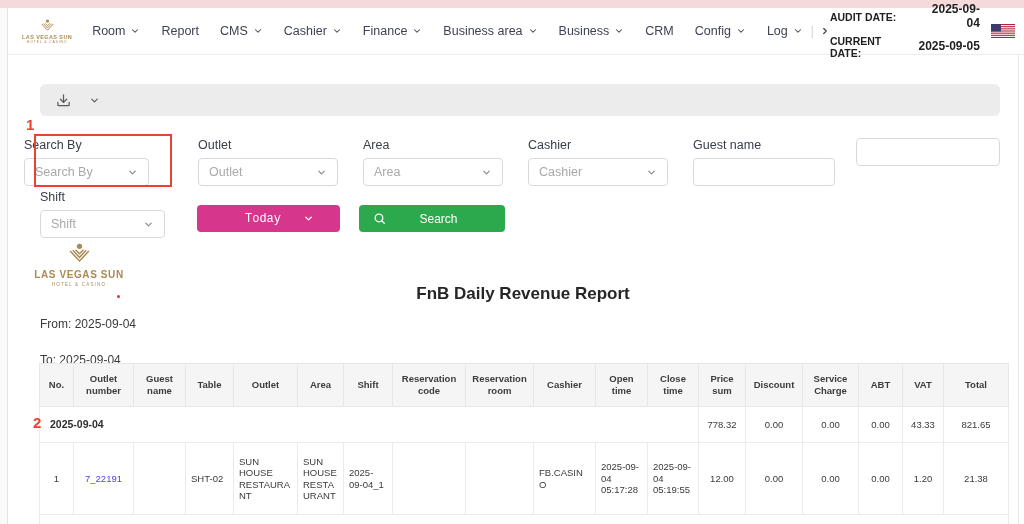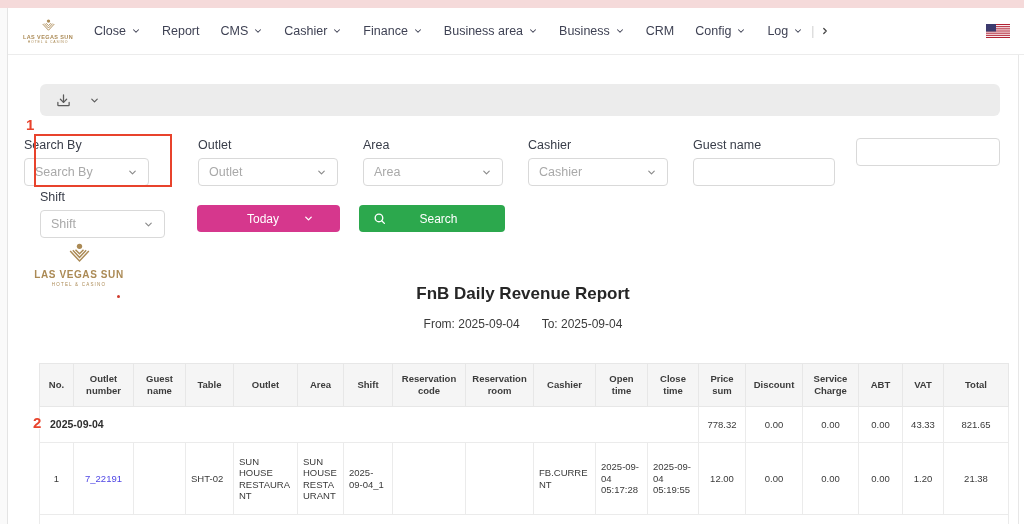--- a/index.html
+++ b/index.html
@@ -49,37 +49,37 @@
 
   .annotation-box { position:absolute; left:34px; top:134px; width:138px; height:53px;
     border:2px solid var(--annotation-red,#e8432c); z-index:5; pointer-events:none; }
   .annotation-num { position:absolute; color:var(--annotation-red,#e8432c); font-weight:bold; font-size:15px;
     z-index:6; text-shadow:0 1px 0 #fff; }
   .ann-1 { left:26px; top:116px; }
   .ann-2 { left:33px; top:414px; }
 
   .btn { position:absolute; height:27px; border-radius:4px; display:flex; align-items:center;
     color:#fff; font-size:12px; cursor:pointer; }
-  .btn-today { left:197px; top:205px; width:143px; background:var(--accent-pink,#d6378d); padding:0 26px; }
+  .btn-today { left:197px; top:205px; width:143px; background:var(--accent-pink,#d6378d); padding:0 26px;font-family:Liberation Mono, monospace; }
   .btn-today .btn-label { flex:1; text-align:center; }
   .btn-search { left:359px; top:205px; width:146px; background:var(--accent-green,#2ca84d); padding:0 14px; }
   .btn-search .btn-label { flex:1; text-align:center; }
 
   
   .report-brand { position:absolute; left:40px; top:243px; width:78px; display:flex; flex-direction:column;
     align-items:center; color:var(--brand-gold,#ab8a55); }
   .report-brand .emblem { width:27px; height:24px; }
   .report-brand-name { font-size:10px; font-weight:bold; letter-spacing:.6px; white-space:nowrap; margin-top:2px; }
   .report-brand-sub { font-size:4.5px; letter-spacing:1.2px; white-space:nowrap; margin-top:2px; }
   .red-dot { position:absolute; left:117px; top:295px; width:3px; height:3px; border-radius:50%; background:#cf3b2d; }
 
   .report-title-wrap { position:absolute; left:40px; top:284px; width:966px; text-align:center; }
   .report-title { font-size:17px; font-weight:bold; color:#262626; }
   .report-dates { position:absolute; left:40px; top:317px; width:966px; display:flex; justify-content:center;
-    gap:22px; font-size:12px; color:#3b3b3b; }
+    gap:22px; font-size:12px; color:#3b3b3b;flex-direction:column; }
 
   
   .table-wrap { position:absolute; left:39px; top:363px; width:969px; }
   table { width:100%; border-collapse:collapse; table-layout:fixed; }
   th { background:#f5f5f5; border:1px solid #e7e7e7; font-size:9.5px; font-weight:bold; color:#3c3c3c;
     padding:6px 4px; height:43px; line-height:1.3; text-align:center; }
   td { border:1px solid #ebebeb; font-size:9.5px; color:#3a3a3a; padding:5px 5px; text-align:center;
     vertical-align:middle; line-height:1.2; overflow-wrap:anywhere; word-break:break-word; background:#fff; }
   tr.summary-row td { height:36px; }
   tr.summary-row .date-cell { text-align:left; padding-left:10px; font-size:10.5px; font-weight:600; color:#2e2e2e; }
@@ -102,21 +102,21 @@
       <path d="M6 12 L20 27 L34 12" stroke="currentColor" stroke-width="2.2" fill="none"></path>
       <path d="M10 11 L20 21.5 L30 11" stroke="currentColor" stroke-width="2.2" fill="none"></path>
       <path d="M14 10 L20 16 L26 10" stroke="currentColor" stroke-width="2.2" fill="none"></path>
     </svg>
     <span class="brand-name">LAS VEGAS SUN</span>
     <span class="brand-sub">HOTEL &amp; CASINO</span>
   </div>
 
   <nav class="main-nav">
       <div class="nav-item">
-        <span>Close</span>
+        <span>Room</span>
         <span class="nav-chev">
           <svg width="10" height="10" viewBox="0 0 24 24" fill="none" stroke="currentColor" stroke-width="2.5" stroke-linecap="round" stroke-linejoin="round">
             <polyline points="6 9 12 15 18 9"></polyline>
           </svg>
         </span>
       </div>
       <div class="nav-item">
         <span>Report</span>
       </div>
       <div class="nav-item">
@@ -180,20 +180,26 @@
       </div>
     </nav>
   <span class="nav-sep" style="margin-left:8px;">|</span>
   <span class="nav-more" style="margin-left:6px;">
     <svg width="10" height="10" viewBox="0 0 24 24" fill="none" stroke="currentColor" stroke-width="3" stroke-linecap="round" stroke-linejoin="round">
         <polyline points="9 6 15 12 9 18"></polyline>
       </svg>
   </span>
 
   <div class="header-right">
+    <div class="dates-grid">
+      <span class="date-label">AUDIT DATE:</span>
+      <span class="date-value"><span class="audit-wrap">2025-09-04</span></span>
+      <span class="date-label">CURRENT DATE:</span>
+      <span class="date-value">2025-09-05</span>
+    </div>
     <svg class="flag" viewBox="0 0 24 14">
       <rect width="24" height="14" fill="#fff"></rect>
       <g fill="#b22234">
         <rect y="0" width="24" height="1.08"></rect>
           <rect y="2.15" width="24" height="1.08"></rect>
         <rect y="4.31" width="24" height="1.08"></rect>
           <rect y="6.46" width="24" height="1.08"></rect>
         <rect y="8.62" width="24" height="1.08"></rect>
           <rect y="10.77" width="24" height="1.08"></rect>
         <rect y="12.92" width="24" height="1.08"></rect>
@@ -390,21 +396,21 @@
         <tr>
           <td>1</td>
           <td class="invoice-link">7_22191</td>
           <td></td>
           <td class="ta-left">SHT-02</td>
           <td class="ta-left">SUN HOUSE RESTAURANT</td>
           <td class="ta-left">SUN HOUSE RESTAURANT</td>
           <td class="ta-left">2025-09-04_1</td>
           <td></td>
           <td></td>
-          <td class="ta-left">FB.CURRENT</td>
+          <td class="ta-left">FB.CASINO</td>
           <td class="ta-left">2025-09-04 05:17:28</td>
           <td class="ta-left">2025-09-04 05:19:55</td>
           <td>12.00</td>
           <td>0.00</td>
           <td>0.00</td>
           <td>0.00</td>
           <td>1.20</td>
           <td>21.38</td>
         </tr>
       </tbody>

